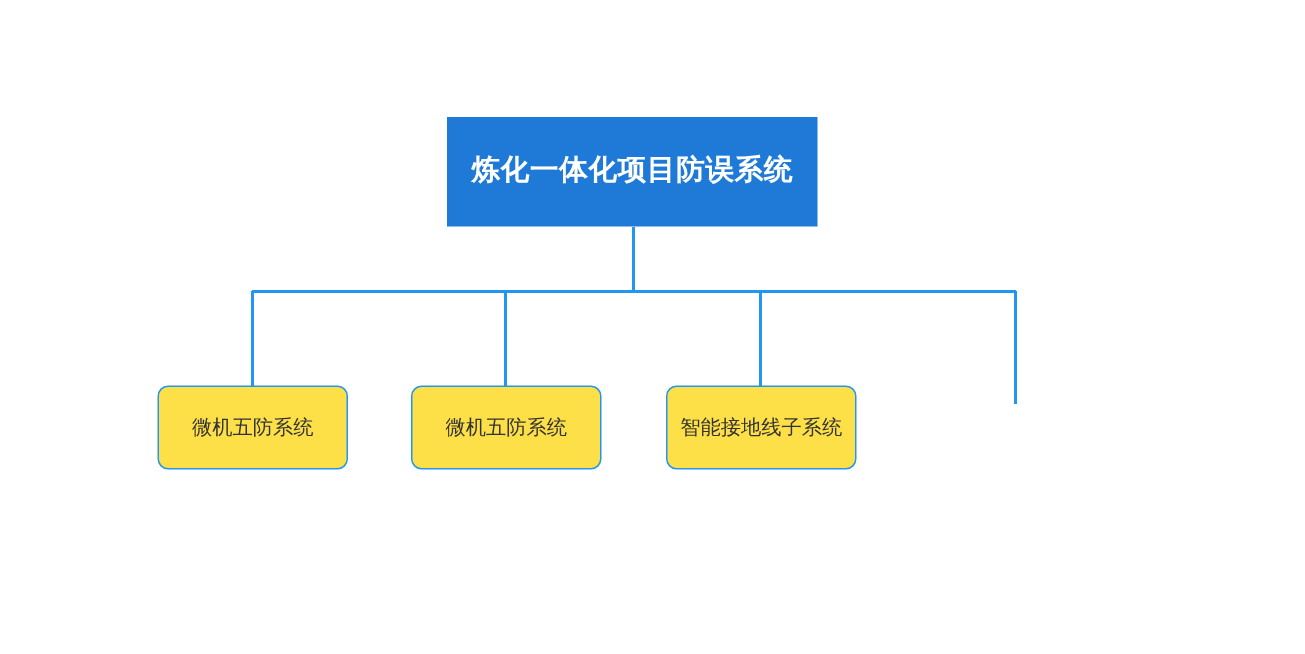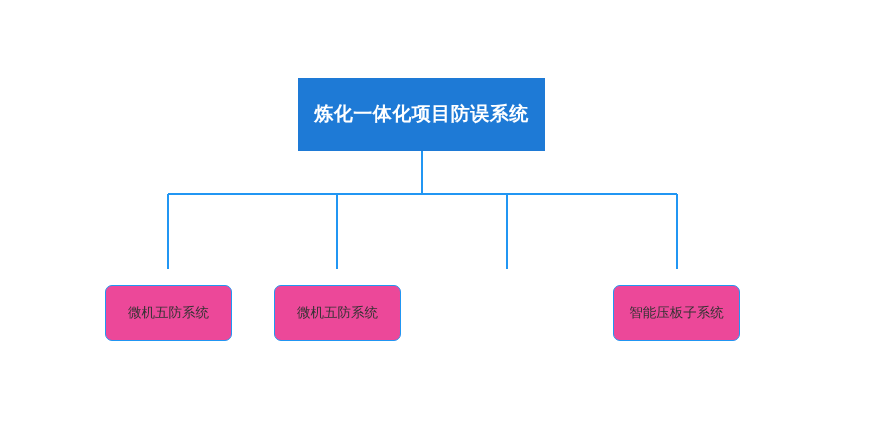--- a/index.html
+++ b/index.html
@@ -50,26 +50,26 @@
     font-size: 19px;
     font-weight: bold;
     letter-spacing: 0.5px;
     line-height: 1.2;
     white-space: nowrap;
   }
 
   
   .child-node {
     position: absolute;
-    top: 285px;
+    top: 257px;
     width: 127px;
     height: 56px;
     border: 1.6px solid #2196f3;
     border-radius: 7px;
-    background: #ec4899;
+    background: #fde047;
     box-sizing: border-box;
     display: flex;
     align-items: center;
     justify-content: center;
   }
   .child-node-label {
     color: #333333;
     font-size: 13.5px;
     font-weight: normal;
     line-height: 1.2;
@@ -103,18 +103,18 @@
   </div>
 
   <div class="child-node pos-0">
     <span class="child-node-label">微机五防系统</span>
   </div>
 
   <div class="child-node pos-1">
     <span class="child-node-label">微机五防系统</span>
   </div>
 
+  <div class="child-node pos-2">
+    <span class="child-node-label">智能接地线子系统</span>
+  </div>
 
-  <div class="child-node pos-3">
-    <span class="child-node-label">智能压板子系统</span>
-  </div>
 
 </div>
 
 </body></html>

